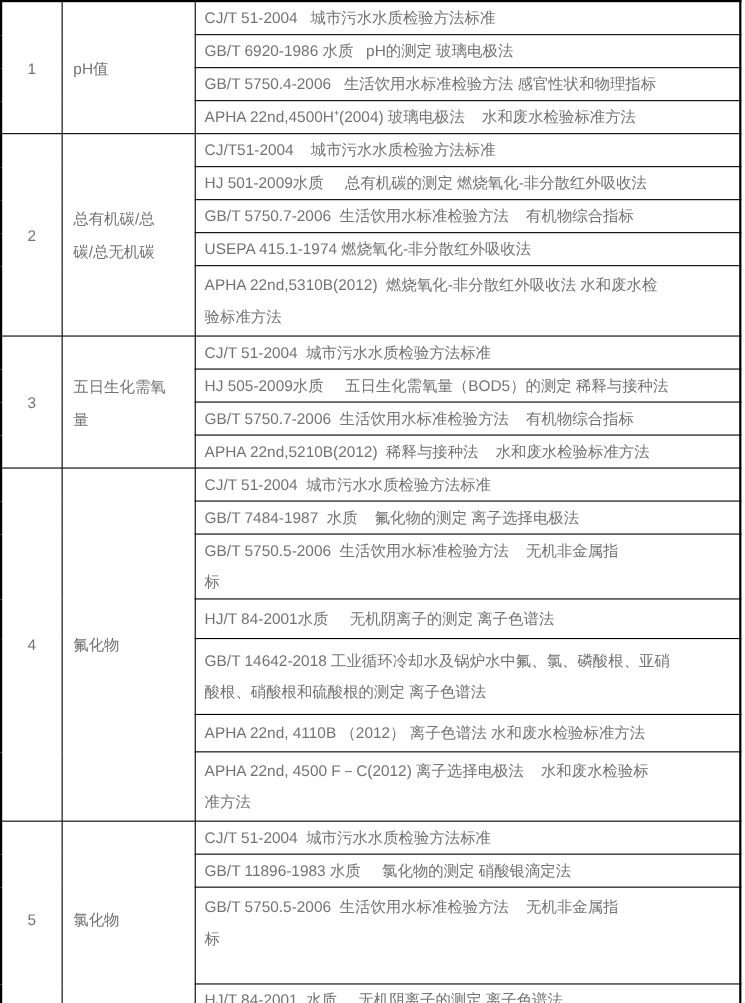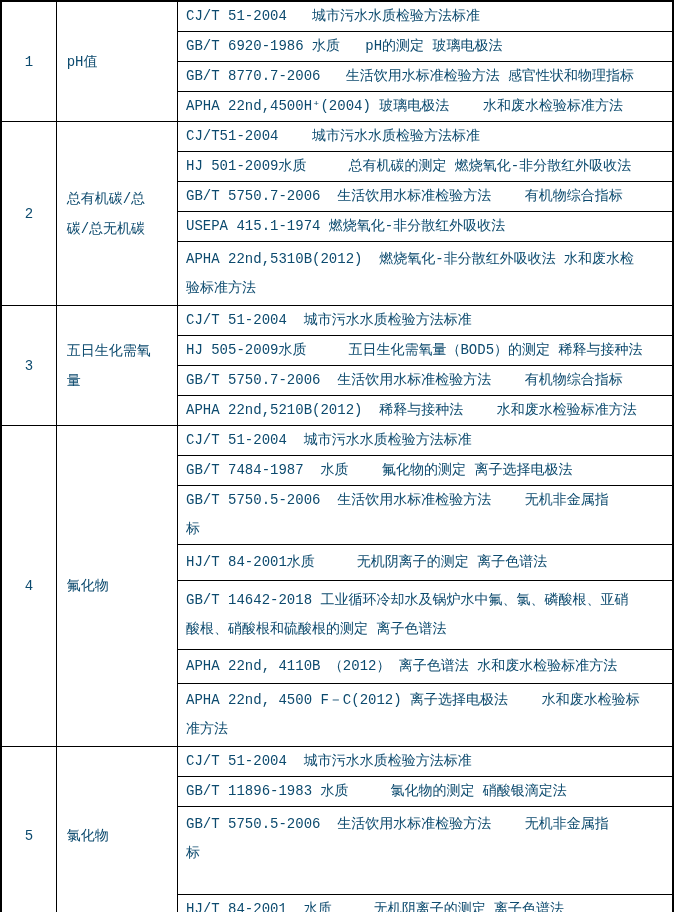--- a/index.html
+++ b/index.html
@@ -16,23 +16,23 @@
   }
   table.std {
     border-collapse: collapse;
     table-layout: fixed;
     width: 674px;
     margin: 0;
     border: 2px solid #000;
   }
   table.std td {
     border: 1px solid #000;
-    font-family: Liberation Mono, monospace;
+    font-family: Liberation Sans, sans-serif;
     font-size: 14px;
-    color: #0c4a6e;
+    color: #737373;
     vertical-align: middle;
     overflow: hidden;
   }
   td.no {
     text-align: center;
     white-space: pre-wrap;
   }
   td.param {
     white-space: pre-wrap;
     line-height: 30px;
@@ -63,21 +63,21 @@
     <tbody>
         <tr style="height:29px">
       <td class="no" rowspan="4">1</td>
       <td class="param" rowspan="4">pH值</td>
       <td class="m">CJ/T 51-2004   城市污水水质检验方法标准</td>
     </tr>
     <tr style="height:30px">
           <td class="m">GB/T 6920-1986 水质   pH的测定 玻璃电极法</td>
         </tr>
     <tr style="height:29px">
-          <td class="m">GB/T 8770.7-2006   生活饮用水标准检验方法 感官性状和物理指标</td>
+          <td class="m">GB/T 5750.4-2006   生活饮用水标准检验方法 感官性状和物理指标</td>
         </tr>
     <tr style="height:30px">
           <td class="m">APHA 22nd,4500H⁺(2004) 玻璃电极法    水和废水检验标准方法</td>
         </tr>
 
     <tr style="height:30px">
       <td class="no" rowspan="5">2</td>
       <td class="param" rowspan="5">总有机碳/总
 碳/总无机碳</td>
       <td class="m">CJ/T51-2004    城市污水水质检验方法标准</td>

